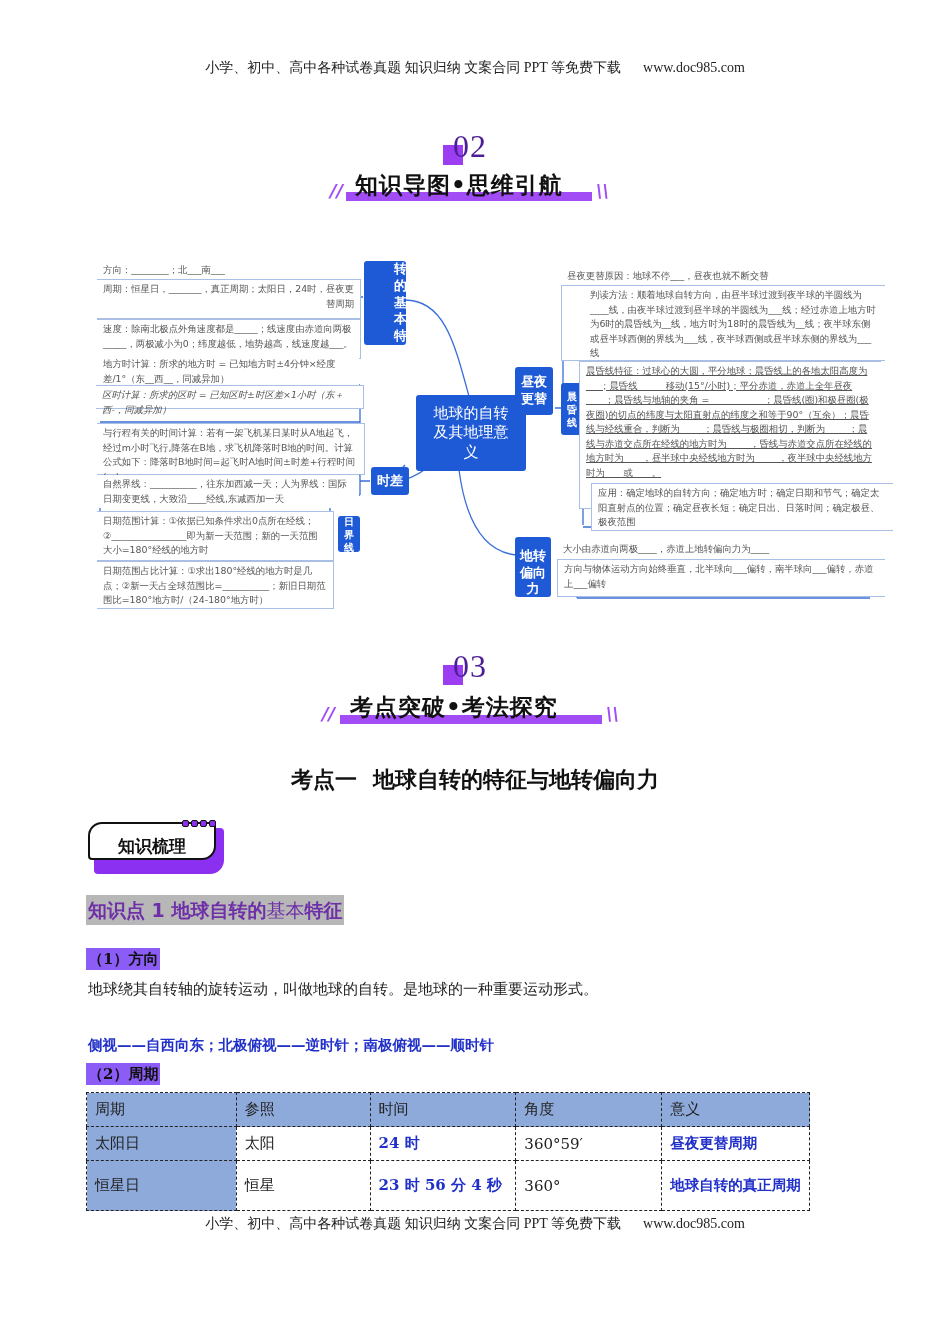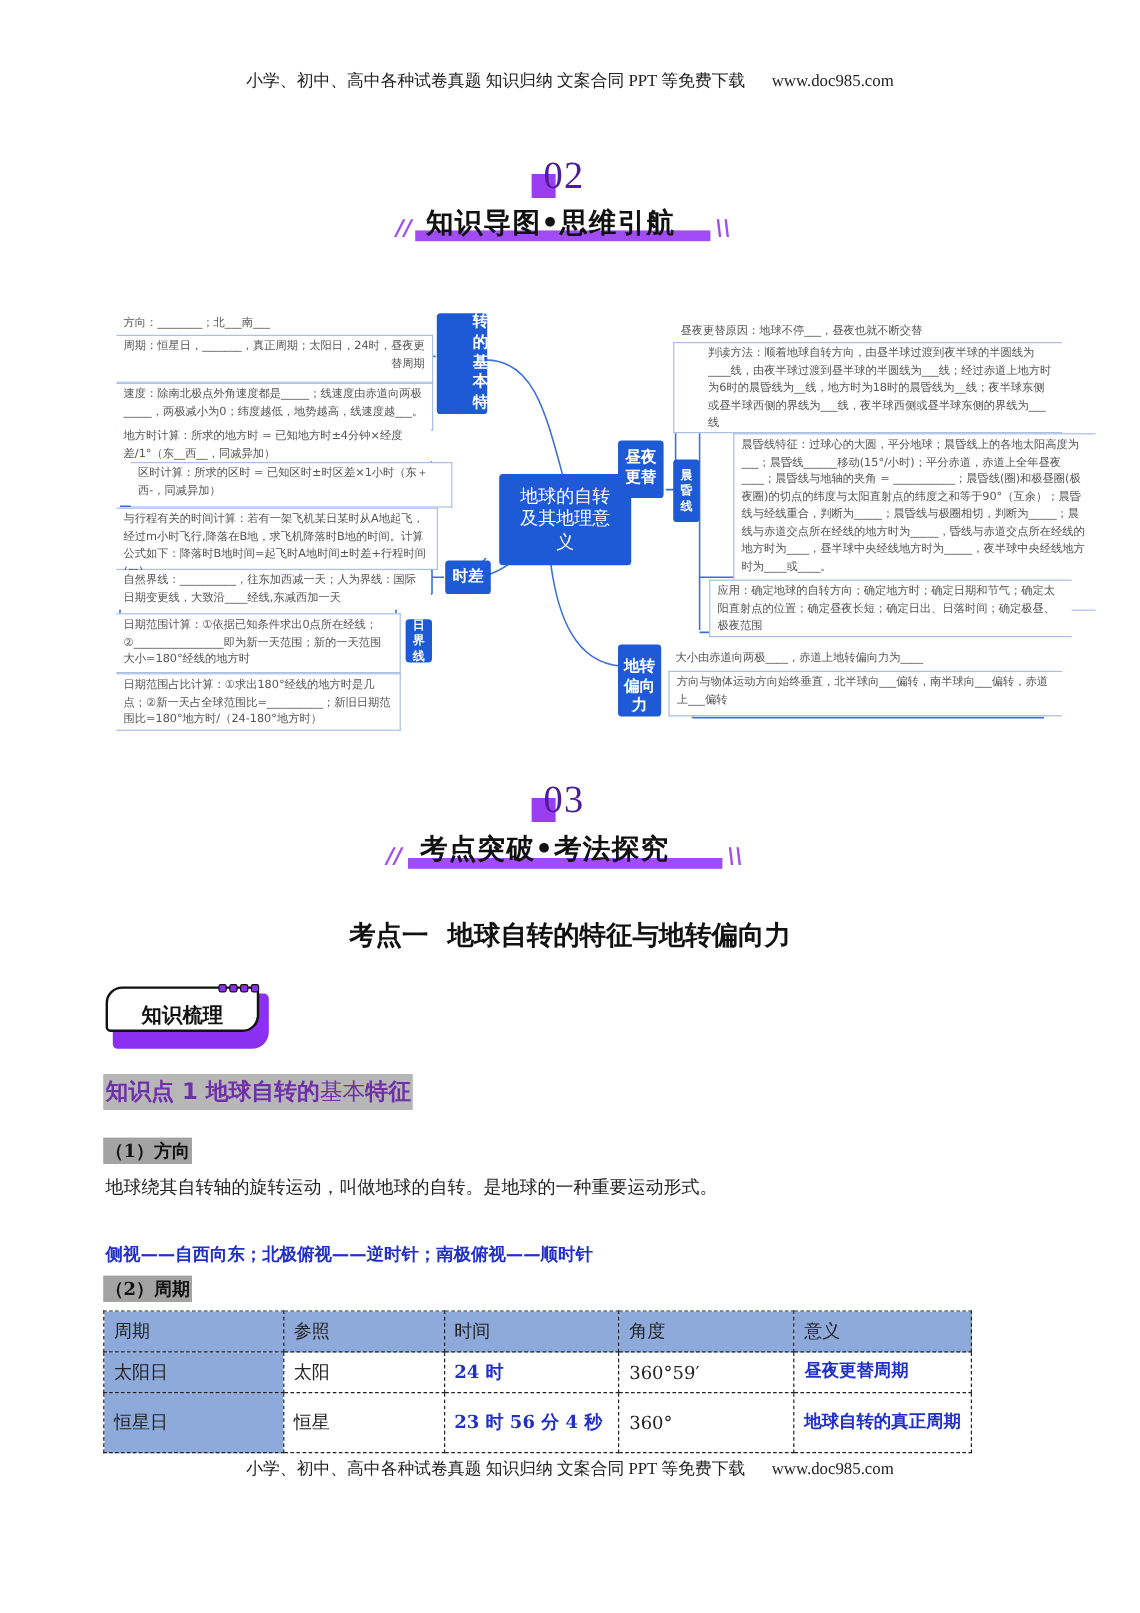--- a/index.html
+++ b/index.html
@@ -60,21 +60,21 @@
   .tag-knowledge .dots { position: absolute; right: 10px; top: 0; display: flex; gap: 2px; }
   .tag-knowledge .dots span { width: 7px; height: 7px; background: #8b2ff0; border: 1.5px solid #111; border-radius: 2px; }
 
   .kp1 {
     position: absolute; left: 86px; top: 895px; height: 30px; padding: 0 2px; background: #b7b7b7;
     font-family: "DejaVu Sans", sans-serif; font-weight: bold; font-size: 19px; color: #6f2fa8; line-height: 30px;
   }
   .kp1 .thin { font-weight: normal; }
 
   .sub-head {
-    position: absolute; left: 86px; height: 22px; background: #a3a3a3; padding: 0 2px;
+    position: absolute; left: 86px; height: 22px; background: #8b5cf6; padding: 0 2px;
     font-family: "DejaVu Serif", serif; font-weight: bold; font-size: 15px; color: #111; line-height: 22px;
   }
   .para { position: absolute; left: 88px; font-size: 15px; color: #222; font-family: "DejaVu Serif", serif; }
   .para.blue { color: #2130c9; font-weight: bold; font-family: "DejaVu Sans", sans-serif; font-size: 14.5px; }
 
   table.period {
     position: absolute; left: 86px; top: 1092px; width: 724px; border-collapse: collapse;
     font-family: "DejaVu Serif", serif; font-size: 15px; color: #222;
   }
   table.period td {
@@ -138,40 +138,40 @@
     <span style="width:28px; display:block;margin-left:31px;">自转的基本特征</span>
   </div>
   <div class="leaf" style="left:2px; top:6px; width:258px;">方向：________；北___南___</div>
   <div class="leaf boxed-r" style="left:2px; top:24px; width:264px; height:40px;text-align:right;">周期：恒星日，_______，真正周期；太阳日，24时，昼夜更替周期</div>
   <div class="leaf boxed-r" style="left:2px; top:64px; width:264px; height:40px;">速度：除南北极点外角速度都是_____；线速度由赤道向两极_____，两极减小为0；纬度越低，地势越高，线速度越___。</div>
 
   <div class="node" style="left:276px; top:212px; width:38px; height:28px; font-size:13px;">
     <span>时差</span>
   </div>
   <div class="leaf" style="left:2px; top:100px; width:262px;">地方时计算：所求的地方时 = 已知地方时±4分钟×经度差/1°（东__西__，同减异加）</div>
-  <div class="leaf boxed-r" style="left:14px; top:130px; width:268px; height:38px;">区时计算：所求的区时 = 已知区时±时区差×1小时（东＋西-，同减异加）</div>
+  <div class="leaf boxed-r" style="left:1px; top:130px; width:268px; height:24px;font-style:italic;">区时计算：所求的区时 = 已知区时±时区差×1小时（东＋西-，同减异加）</div>
   <div class="leaf boxed-r" style="left:2px; top:168px; width:268px; height:52px;">与行程有关的时间计算：若有一架飞机某日某时从A地起飞，经过m小时飞行,降落在B地，求飞机降落时B地的时间。计算公式如下：降落时B地时间=起飞时A地时间±时差+行程时间(m)</div>
   <div class="leaf" style="left:2px; top:220px; width:262px;">自然界线：__________，往东加西减一天；人为界线：国际日期变更线，大致沿____经线,东减西加一天</div>
 
   <div class="node" style="left:243px; top:261px; width:22px; height:36px; font-size:10px;">
     <span style="width:10px; display:block;">日界线</span>
   </div>
   <div class="leaf boxed-r" style="left:2px; top:256px; width:237px; height:50px;">日期范围计算：①依据已知条件求出0点所在经线；②________________即为新一天范围；新的一天范围大小=180°经线的地方时</div>
   <div class="leaf boxed-r" style="left:2px; top:306px; width:237px; height:48px;">日期范围占比计算：①求出180°经线的地方时是几点；②新一天占全球范围比=__________；新旧日期范围比=180°地方时/（24-180°地方时）</div>
 
   <div class="node" style="left:420px; top:112px; width:38px; height:48px; font-size:13px;">
     <span style="width:28px; display:block;">昼夜更替</span>
   </div>
   <div class="leaf" style="left:466px; top:12px; width:310px;">昼夜更替原因：地球不停___，昼夜也就不断交替</div>
 
   <div class="node" style="left:466px; top:128px; width:22px; height:52px; font-size:10px;">
     <span style="width:10px; display:block;">晨昏线</span>
   </div>
   <div class="leaf boxed" style="left:466px; top:30px; width:324px; height:76px; padding-left:28px;">判读方法：顺着地球自转方向，由昼半球过渡到夜半球的半圆线为____线，由夜半球过渡到昼半球的半圆线为___线；经过赤道上地方时为6时的晨昏线为__线，地方时为18时的晨昏线为__线；夜半球东侧或昼半球西侧的界线为___线，夜半球西侧或昼半球东侧的界线为___线</div>
-  <div class="leaf boxed" style="left:516px; top:106px; width:302px; height:148px;">晨昏线特征：过球心的大圆，平分地球；晨昏线上的各地太阳高度为___；晨昏线______移动(15°/小时)；平分赤道，赤道上全年昼夜____；晨昏线与地轴的夹角 = ___________；晨昏线(圈)和极昼圈(极夜圈)的切点的纬度与太阳直射点的纬度之和等于90°（互余）；晨昏线与经线重合，判断为_____；晨昏线与极圈相切，判断为_____；晨线与赤道交点所在经线的地方时为_____，昏线与赤道交点所在经线的地方时为____，昼半球中央经线地方时为_____，夜半球中央经线地方时为____或____。</div>
+  <div class="leaf boxed" style="left:484px; top:106px; width:302px; height:148px;text-decoration:underline;">晨昏线特征：过球心的大圆，平分地球；晨昏线上的各地太阳高度为___；晨昏线______移动(15°/小时)；平分赤道，赤道上全年昼夜____；晨昏线与地轴的夹角 = ___________；晨昏线(圈)和极昼圈(极夜圈)的切点的纬度与太阳直射点的纬度之和等于90°（互余）；晨昏线与经线重合，判断为_____；晨昏线与极圈相切，判断为_____；晨线与赤道交点所在经线的地方时为_____，昏线与赤道交点所在经线的地方时为____，昼半球中央经线地方时为_____，夜半球中央经线地方时为____或____。</div>
   <div class="leaf boxed" style="left:496px; top:228px; width:302px; height:48px;">应用：确定地球的自转方向；确定地方时；确定日期和节气；确定太阳直射点的位置；确定昼夜长短；确定日出、日落时间；确定极昼、极夜范围</div>
 
   <div class="node" style="left:420px; top:282px; width:36px; height:60px; font-size:13px;">
     <span style="width:28px; display:block;margin-top:12px;">地转偏向力</span>
   </div>
   <div class="leaf" style="left:462px; top:285px; width:320px;">大小由赤道向两极____，赤道上地转偏向力为____</div>
   <div class="leaf boxed" style="left:462px; top:304px; width:328px; height:38px;">方向与物体运动方向始终垂直，北半球向___偏转，南半球向___偏转，赤道上___偏转</div>
 </div>
 
 <div class="banner" style="top:648px;">

